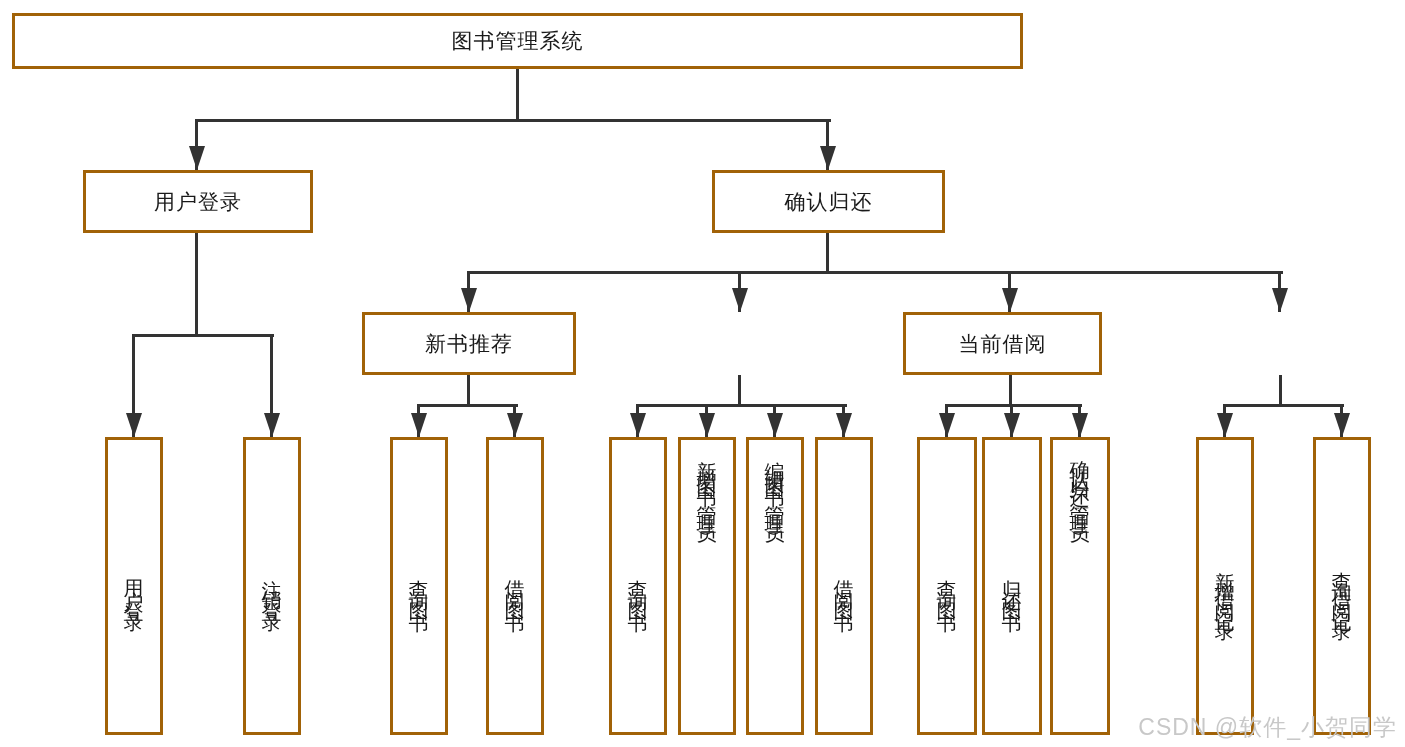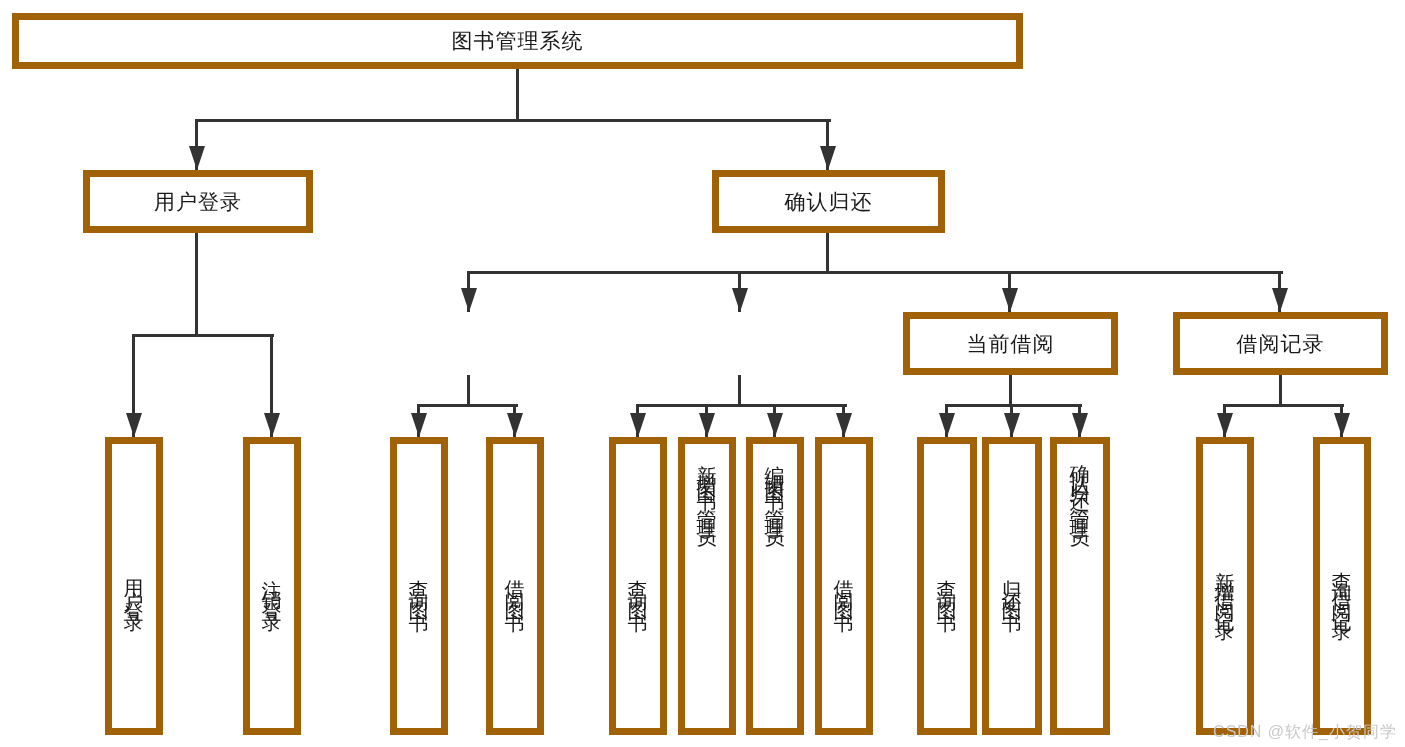--- a/index.html
+++ b/index.html
@@ -2,42 +2,42 @@
 <html><head>
 <meta charset="utf-8">
 <style>
   html,body { margin:0; padding:0; background:#ffffff; }
   .canvas {
     position:relative; width:1405px; height:747px; background:#ffffff;
     font-family:"Liberation Sans","DejaVu Sans",sans-serif; overflow:hidden;
   }
   .node {
     position:absolute; box-sizing:border-box;
-    border:7px solid #a16207; background:#ffffff;
+    border:3px solid #a16207; background:#ffffff;
     display:flex; align-items:center; justify-content:center;
     font-size:21px; color:#1a1a1a; letter-spacing:1px;
   }
   .leaf { align-items:center; }
   .leaf.long { align-items:flex-start; padding-top:5px; }
   .vtext {
     writing-mode:vertical-rl; text-orientation:mixed;
     font-size:20px; letter-spacing:11px; line-height:1.0; color:#1a1a1a;
   }
   .six .vtext  { letter-spacing:10px; }
   .long .vtext { letter-spacing:9px; }
   .hline { position:absolute; height:3px; background:#333333; }
   .vline { position:absolute; width:3px;  background:#333333; }
   .arrow {
     position:absolute; width:0; height:0;
     border-left:8px solid transparent; border-right:8px solid transparent;
     border-top:24px solid #333333;
   }
   .watermark {
     position:absolute; right:8px; bottom:4px;
-    font-size:16px; color:#c8c8c8; letter-spacing:1px;margin-top:12px;
+    font-size:23px; color:#c8c8c8; letter-spacing:1px;margin-top:12px;
   }
 </style>
 </head>
 <body>
 
 <div class="canvas">
 
   <div class="node" style="left:12px;top:13px;width:1011px;height:56px;">图书管理系统</div>
 
   <div class="vline" style="left:516px;top:69px;height:51px;"></div>
@@ -61,22 +61,22 @@
   <div class="hline" style="left:467px;top:271px;width:816px;"></div>
   <div class="vline" style="left:467px;top:271px;height:41px;"></div>
   <div class="vline" style="left:738px;top:271px;height:41px;"></div>
   <div class="vline" style="left:1008px;top:271px;height:41px;"></div>
   <div class="vline" style="left:1278px;top:271px;height:41px;"></div>
   <div class="arrow" style="left:461px;top:288px;"></div>
   <div class="arrow" style="left:732px;top:288px;"></div>
   <div class="arrow" style="left:1002px;top:288px;"></div>
   <div class="arrow" style="left:1272px;top:288px;"></div>
 
-  <div class="node" style="left:903px;top:312px;width:215px;height:63px;text-align:center;">当前借阅</div>
-  <div class="node" style="left:1173px;top:312px;width:215px;height:63px;">借阅记录</div>
+  <div class="node" style="left:362px;top:312px;width:214px;height:63px;">新书推荐</div>
+  <div class="node" style="left:903px;top:312px;width:199px;height:63px;text-align:center;">当前借阅</div>
 
   <div class="vline" style="left:467px;top:375px;height:32px;"></div>
   <div class="hline" style="left:417px;top:404px;width:101px;"></div>
   <div class="vline" style="left:417px;top:404px;height:33px;"></div>
   <div class="vline" style="left:513px;top:404px;height:33px;"></div>
   <div class="arrow" style="left:411px;top:413px;"></div>
   <div class="arrow" style="left:507px;top:413px;"></div>
 
   <div class="vline" style="left:738px;top:375px;height:32px;"></div>
   <div class="hline" style="left:636px;top:404px;width:211px;"></div>

